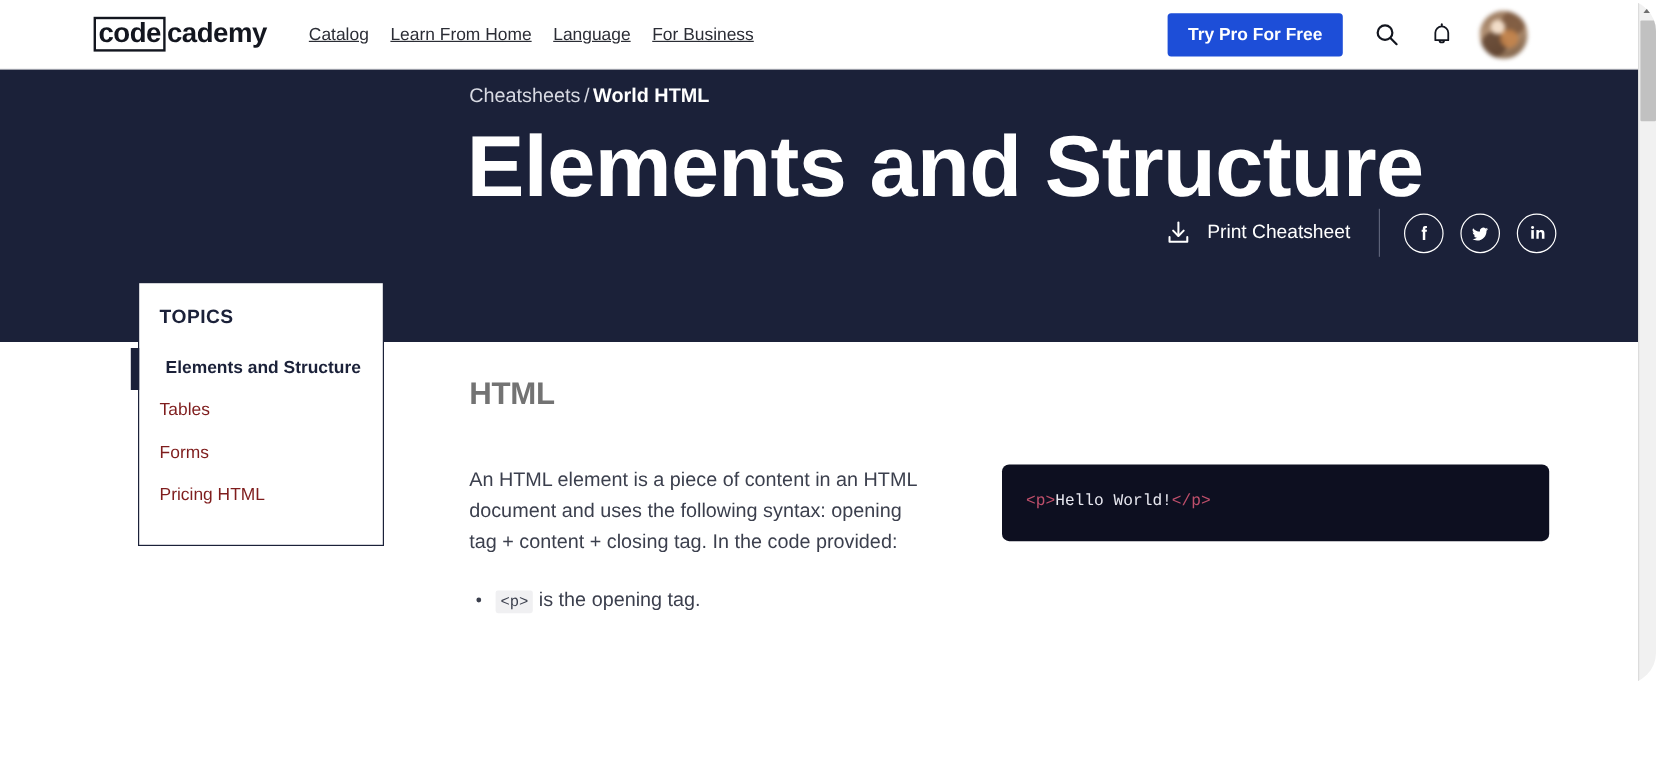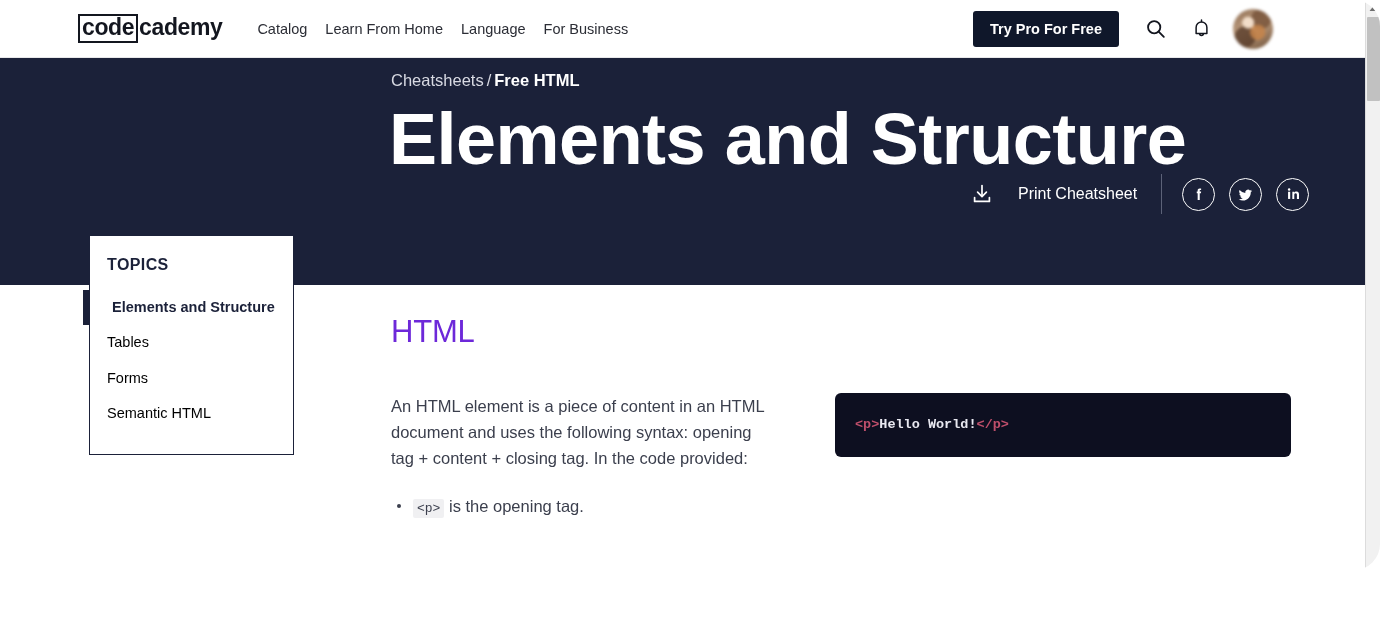--- a/index.html
+++ b/index.html
@@ -57,32 +57,33 @@
     align-items: center;
     margin-left: 26px;
     gap: 0px;
   }
   .navlink {
     font-size: 14.5px;
     color: #2b2d35;
     padding: 6px 9px;
     cursor: pointer;
     white-space: nowrap;
+    text-decoration: underline;
   }
 
   .nav-right {
     margin-left: auto;
     margin-right: 92px;
     display: flex;
     align-items: center;
     gap: 0px;
   }
 
   .try-pro {
-    background: #0f172a;
+    background: #1d4ed8;
     color: #ffffff;
     font-size: 14.5px;
     font-weight: 700;
     border: none;
     border-radius: 3px;
     padding: 10px 17px;
     cursor: pointer;
     font-family: "Liberation Sans", sans-serif;
     white-space: nowrap;
   }
@@ -144,21 +145,21 @@
   .hero-actions {
     position: absolute;
     left: 970px; top: 170px;
     display: flex;
     align-items: center;
     height: 48px;
   }
   .print-action {
     display: flex;
     align-items: center;
-    gap: 24px;
+    gap: 12px;
     cursor: pointer;
     color: #ffffff;
   }
   .print-label { font-size: 16px; color: #ffffff; white-space: nowrap; }
   .vdivider {
     width: 1px; height: 40px;
     background: #5c6278;
     margin: 0 20px 0 24px;
   }
   .social-circle {
@@ -167,38 +168,38 @@
     border-radius: 50%;
     display: flex; align-items: center; justify-content: center;
     margin-right: 14px;
     cursor: pointer;
   }
   .social-circle:last-child { margin-right: 0; }
 
   
   .topics-card {
     position: absolute;
-    left: 89px; top: 235px;
+    left: 115px; top: 235px;
     width: 205px;
     background: #ffffff;
     border: 1px solid #1b2139;
     padding: 20px 0 22px 0;
     z-index: 5;
   }
   .topics-heading {
     font-size: 16px;
     font-weight: 700;
     color: #1b2139;
     letter-spacing: 0.4px;
     padding: 0 0 16px 17px;
   }
   .topic-item {
     position: relative;
     font-size: 14.5px;
-    color: #000000;
+    color: #7f1d1d;
     padding: 9px 10px 9px 17px;
     cursor: pointer;
     line-height: 1.2;
   }
   .topic-item.active {
     font-weight: 700;
     color: #1b2139;
     padding-left: 22px;
   }
   .topic-item.active::before {
@@ -214,23 +215,23 @@
     position: absolute;
     left: 391px; top: 313px;
     width: 900px;
   }
   .section { position: relative; margin-bottom: 34px; }
   .section-row { display: flex; align-items: flex-start; }
   .section-left { width: 380px; flex: 0 0 380px; }
   .section-right { flex: 1; padding-left: 64px; }
 
   .h2 {
-    font-size: 31px;
-    font-weight: 400;
-    color: #6d28d9;
+    font-size: 26px;
+    font-weight: 700;
+    color: #737373;
     letter-spacing: -0.2px;
     margin-bottom: 9px;
     line-height: 1.2;
   }
   .para {
     font-size: 16.5px;
     line-height: 26px;
     color: #3b3f4d;
   }
   .bullets {
@@ -262,21 +263,20 @@
     border-radius: 2px;
   }
 
   .codeblock {
     background: #0d0f20;
     border-radius: 6px;
     padding: 22px 20px;
     min-height: 56px;
     display: flex;
     align-items: flex-end;
-    font-weight: bold;
   }
   .codeblock pre {
     font-family: "Liberation Mono", monospace;
     font-size: 13.5px;
     line-height: 20px;
     color: #e6e6ec;
     white-space: pre;
   }
   .tok-tag { color: #bf4f6b; }
   .tok-text { color: #e8e8f0; }
@@ -343,21 +343,21 @@
         </svg>
       </div>
 
       <div class="avatar"></div>
     </div>
   </div>
 
   <div class="hero"></div>
 
   <div class="breadcrumb">
-    <span class="crumb-link">Cheatsheets</span><span class="sep">/</span><span class="crumb-current">Free HTML</span>
+    <span class="crumb-link">Cheatsheets</span><span class="sep">/</span><span class="crumb-current">World HTML</span>
   </div>
 
   <div class="hero-title">Elements and Structure</div>
 
   <div class="hero-actions">
     <div class="print-action">
       <svg width="24" height="24" viewBox="0 0 24 24" fill="none" stroke="#ffffff" stroke-width="1.7">
         <path d="M12 3.5 V14.2" stroke-linecap="round"></path>
         <path d="M7.6 10.2 L12 14.6 L16.4 10.2" stroke-linecap="round" stroke-linejoin="round"></path>
         <path d="M4.6 15.6 V19.4 H19.4 V15.6" stroke-linecap="round" stroke-linejoin="round"></path>
@@ -386,21 +386,21 @@
         <path d="M11 8.6h3.05v1.5c.43-.8 1.5-1.67 3.1-1.67 3.3 0 3.9 2.1 3.9 4.85v6.12h-3.2v-5.43c0-1.3-.02-2.96-1.83-2.96-1.83 0-2.1 1.4-2.1 2.87v5.52H11V8.6z"></path>
       </svg>
     </div>
   </div>
 
   <div class="topics-card">
     <div class="topics-heading">TOPICS</div>
     <div class="topic-item active">Elements and Structure</div>
     <div class="topic-item">Tables</div>
     <div class="topic-item">Forms</div>
-    <div class="topic-item">Semantic HTML</div>
+    <div class="topic-item">Pricing HTML</div>
   </div>
 
   <div class="content">
 
     <div class="section">
       <div class="section-row">
         <div class="section-left">
           <div class="h2">HTML</div>
         </div>
         <div class="section-right"></div>

